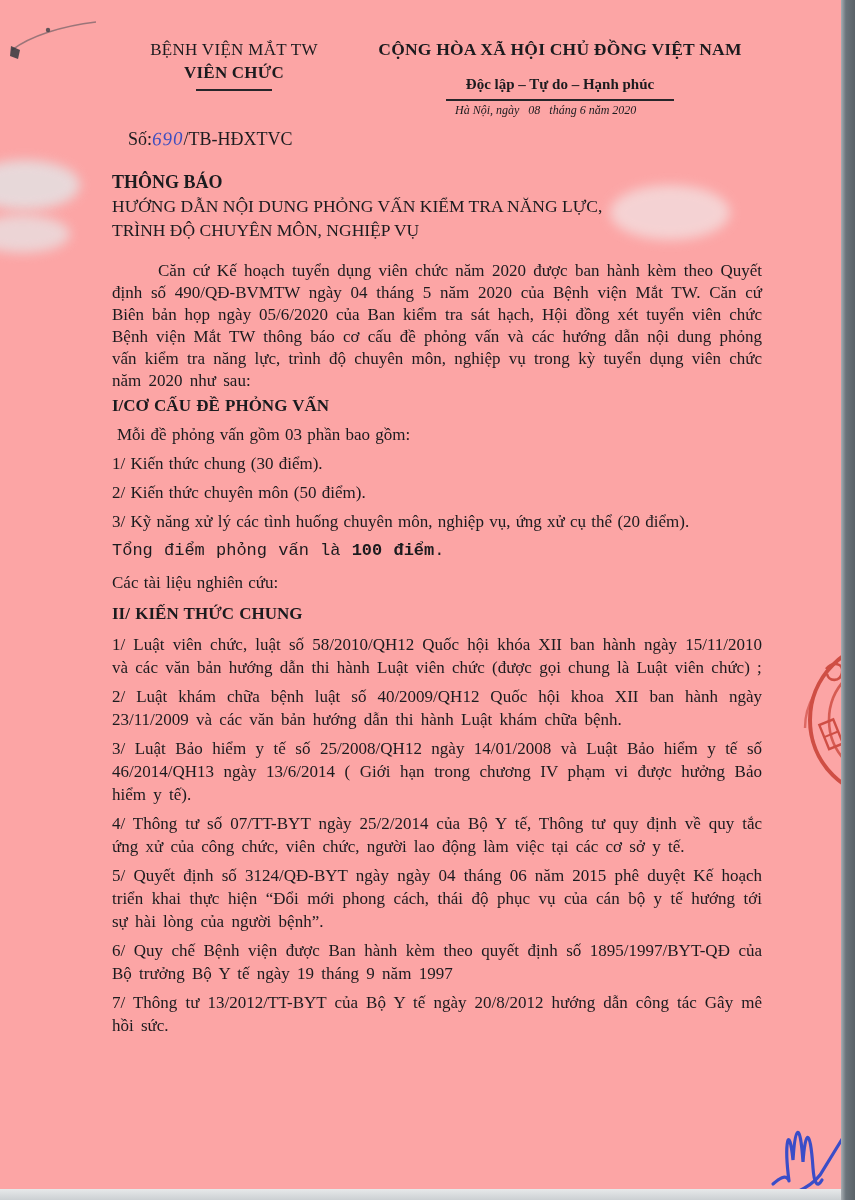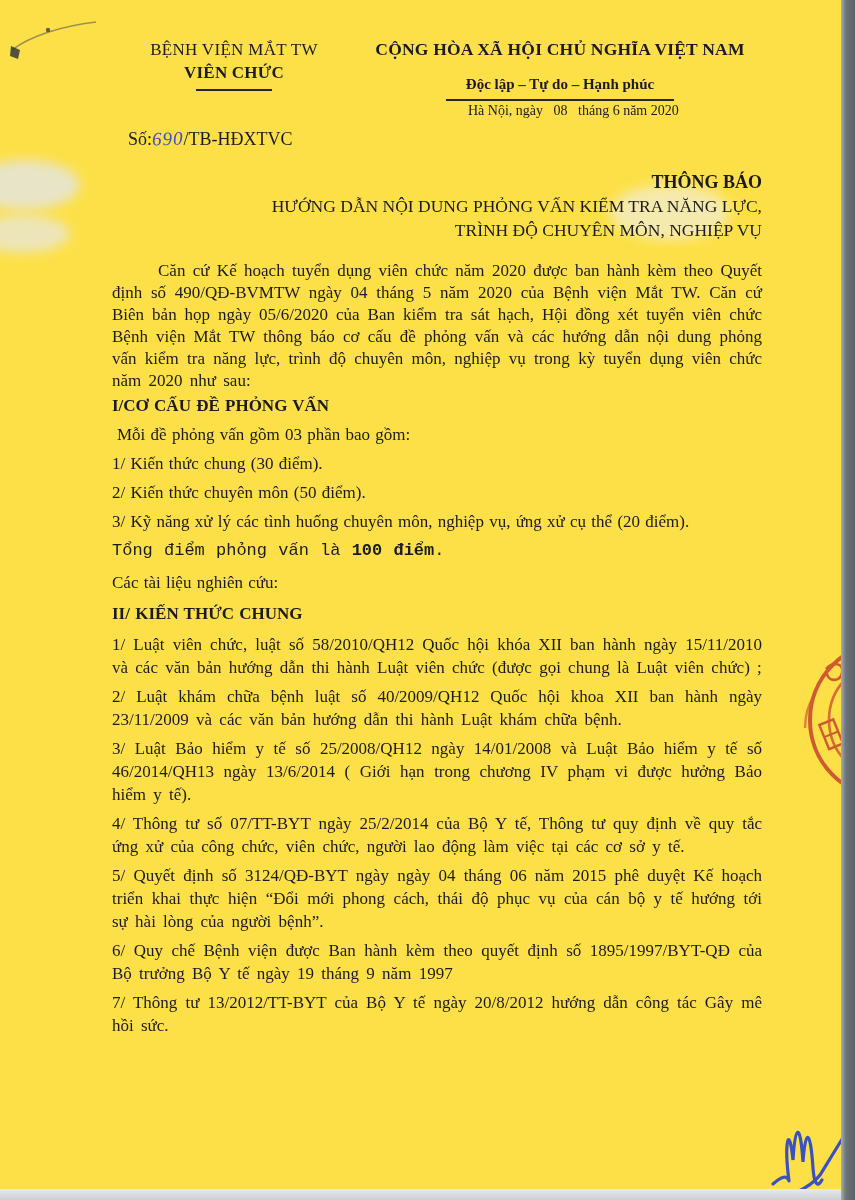--- a/index.html
+++ b/index.html
@@ -1,21 +1,21 @@
 <!DOCTYPE html>
 <html lang="vi"><head>
 <meta charset="utf-8">
 <style>
   html,body{margin:0;padding:0;}
   body{background:#e9eaec;font-family:"Liberation Serif", serif;}
   .scan{
     position:relative;
     width:855px;height:1200px;
     margin:0 auto;
-    background:#fde047;
+    background:#fca5a5;
     overflow:hidden;
     color:#1b1b1e;
   }
   
   .edge-right{
     position:absolute;top:0;right:0;width:14px;height:1200px;z-index:6;
     background:linear-gradient(to right,#a8aeb3 0%,#6b747b 35%,#5a6268 100%);
   }
   .edge-bottom{
     position:absolute;left:0;bottom:0;width:841px;height:11px;z-index:5;
@@ -41,26 +41,26 @@
     display:inline-block;transform:rotate(-2deg);
   }
   .hdr-right{
     position:absolute;left:358px;top:38px;width:404px;
     text-align:center;z-index:2;
   }
   .hdr-right .l1{font-weight:bold;font-size:17.5px;line-height:23px;letter-spacing:.2px;}
   .hdr-right .l2{font-weight:bold;font-size:15px;line-height:23px;margin-top:12px;}
   .hdr-right .rule{width:228px;height:0;border-top:2px solid #26262a;margin:3px auto 0;}
   .date-line{
-    position:absolute;left:468px;top:103px;z-index:2;
-    font-size:14px;white-space:pre;
+    position:absolute;left:455px;top:103px;z-index:2;
+    font-style:italic;font-size:12px;white-space:pre;
   }
   
   .title-block{
-    position:absolute;left:112px;top:170px;width:650px;text-align:right;z-index:2;
+    position:absolute;left:112px;top:170px;width:650px;text-align:left;z-index:2;
     font-size:17.5px;line-height:24px;
   }
   .title-block .t1{font-weight:bold;font-size:18px;}
   
   .doc-body{
     position:absolute;left:112px;top:260px;width:650px;z-index:2;
     font-size:17px;line-height:23px;text-align:justify;
   }
   .para{margin:0 0 6px;word-spacing:3px;}
   .intro-para{line-height:22px;margin-bottom:2px;text-indent:46px;}
@@ -91,21 +91,21 @@
 
   <div class="hdr-left">
     <div class="l1">BỆNH VIỆN MẮT TW</div>
     <div class="l3">VIÊN CHỨC</div>
     <div class="rule"></div>
   </div>
 
   <div class="doc-number"><span>Số:</span><span class="hand">690</span><span>/TB-HĐXTVC</span></div>
 
   <div class="hdr-right">
-    <div class="l1">CỘNG HÒA XÃ HỘI CHỦ NGHĨA VIỆT NAM</div>
+    <div class="l1">CỘNG HÒA XÃ HỘI CHỦ ĐỒNG VIỆT NAM</div>
     <div class="l2">Độc lập – Tự do – Hạnh phúc</div>
     <div class="rule"></div>
   </div>
   <div class="date-line">Hà Nội, ngày   08   tháng 6 năm 2020</div>
 
   <div class="title-block">
     <div class="t1">THÔNG BÁO</div>
     <div class="t2">HƯỚNG DẪN NỘI DUNG PHỎNG VẤN KIỂM TRA NĂNG LỰC,</div>
     <div class="t3">TRÌNH ĐỘ CHUYÊN MÔN, NGHIỆP VỤ</div>
   </div>

